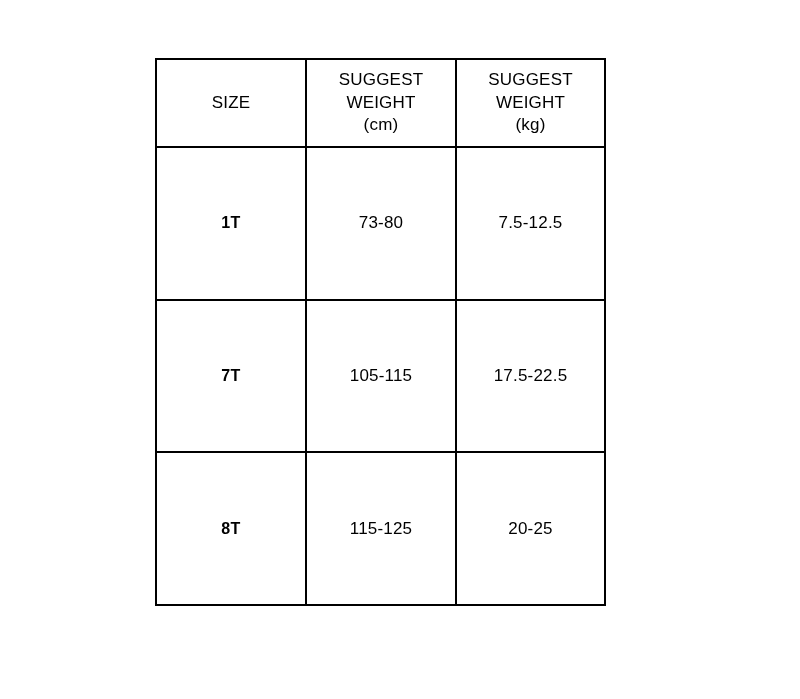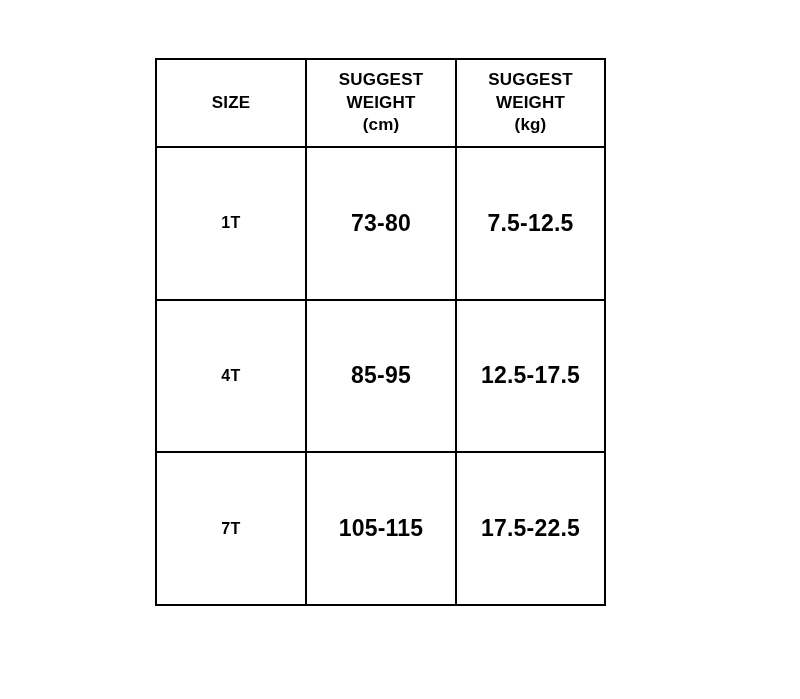--- a/index.html
+++ b/index.html
@@ -41,43 +41,43 @@
   table.size-chart td {
     border: 2px solid #000000;
     text-align: center;
     vertical-align: middle;
     padding: 0;
     background: #ffffff;
   }
 
   table.size-chart thead th {
     height: 86px;
-    font-weight: bold;
+    font-weight: normal;
     font-size: 17px;
     line-height: 1.32;
     letter-spacing: 0.2px;
   }
 
   .hdr-line {
     display: block;
   }
 
   table.size-chart tbody tr {
     height: 56px;
   }
 
   td.cell-size {
     font-weight: bold;
     font-size: 16px;
     letter-spacing: 0.3px;
   }
 
   td.cell-value {
-    font-weight: bold;
-    font-size: 23px;
+    font-weight: normal;
+    font-size: 17px;
     letter-spacing: 0.2px;
   }
 </style>
 </head>
 <body>
 
 <div id="size-chart-wrapper">
   <table class="size-chart">
     <colgroup>
       <col class="col-size">
@@ -101,24 +101,24 @@
         </th>
       </tr>
     </thead>
     <tbody>
       <tr>
         <td class="cell-size">1T</td>
         <td class="cell-value">73-80</td>
         <td class="cell-value">7.5-12.5</td>
       </tr>
       <tr>
-        <td class="cell-size">4T</td>
-        <td class="cell-value">85-95</td>
-        <td class="cell-value">12.5-17.5</td>
-      </tr>
-      <tr>
         <td class="cell-size">7T</td>
         <td class="cell-value">105-115</td>
         <td class="cell-value">17.5-22.5</td>
+      </tr>
+      <tr>
+        <td class="cell-size">8T</td>
+        <td class="cell-value">115-125</td>
+        <td class="cell-value">20-25</td>
       </tr>
     </tbody>
   </table>
 </div>
 
 </body></html>

